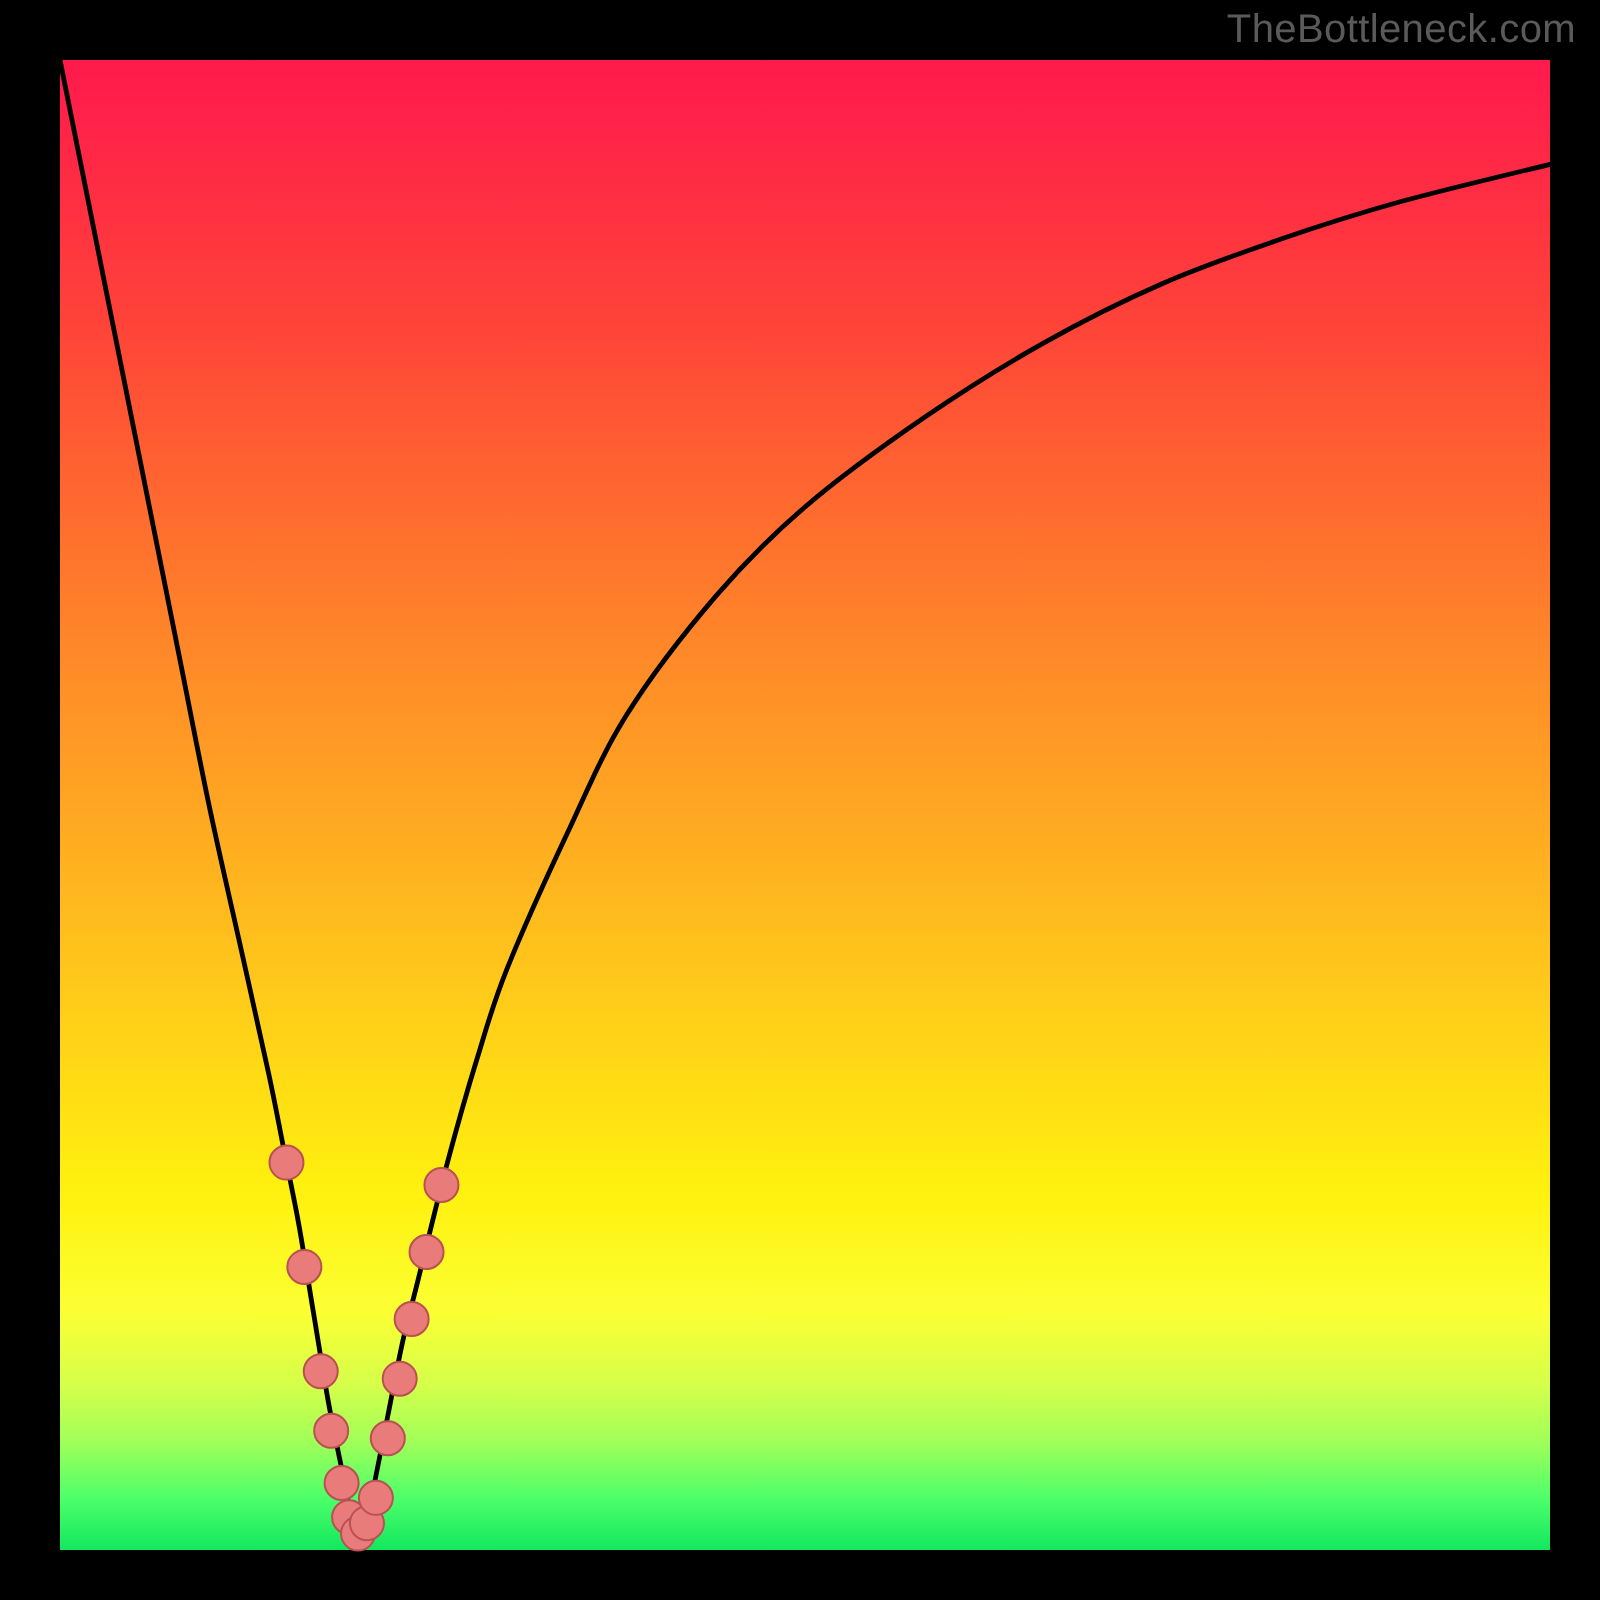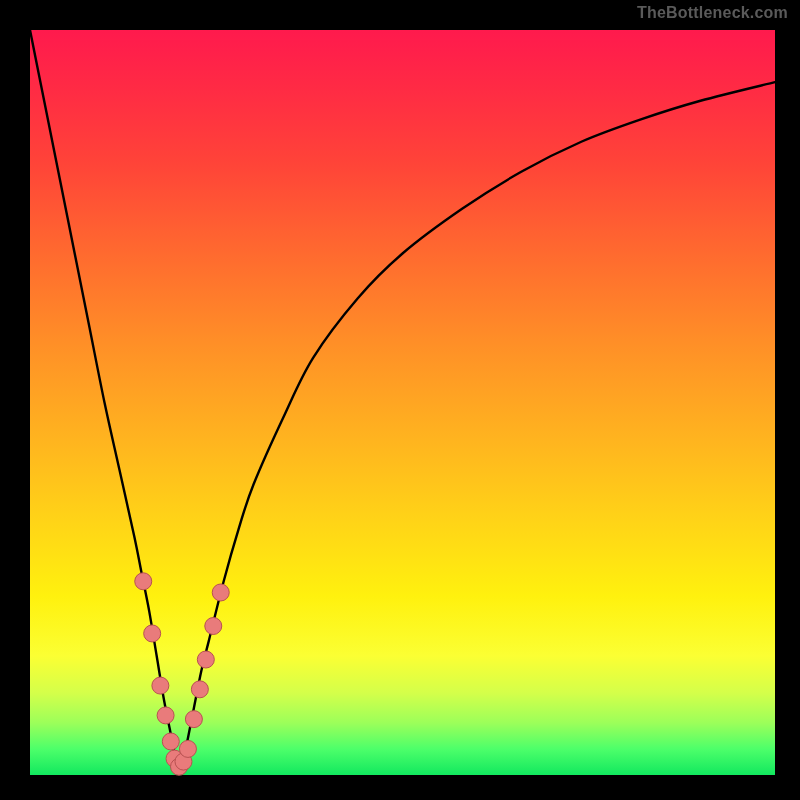--- a/index.html
+++ b/index.html
@@ -39,22 +39,22 @@
       #9cff5a 93%,
       #4dff6a 96.5%,
       #12e85f 100%
     );
   }
   .attribution {
     position: absolute;
     top: 4px;
     right: 12px;
     color: #5a5a5a;
-    font-size: 16px;
-    font-weight: 700;
+    font-size: 20px;
+    font-weight: 400;
     letter-spacing: 0.2px;
     user-select: none;
   }
   svg.curve-layer {
     position: absolute;
     left: 0;
     top: 0;
     width: 745px;
     height: 745px;
     overflow: visible;

